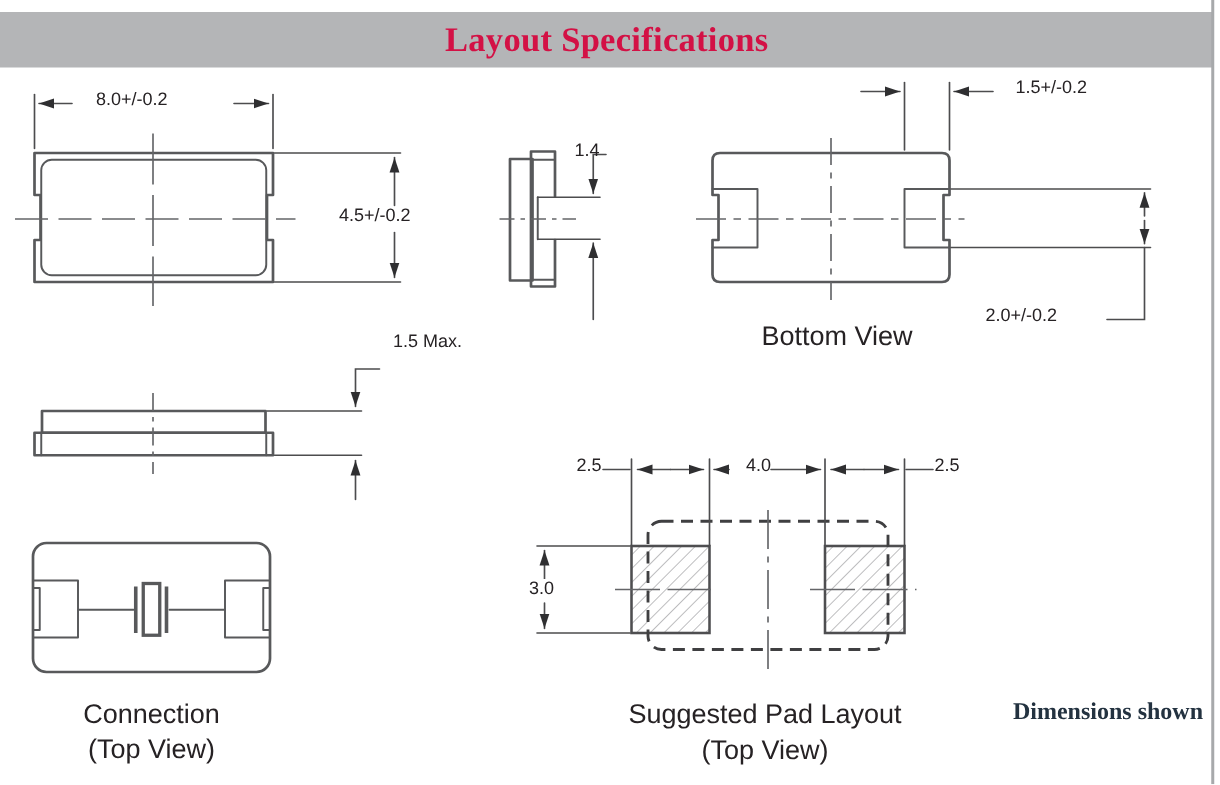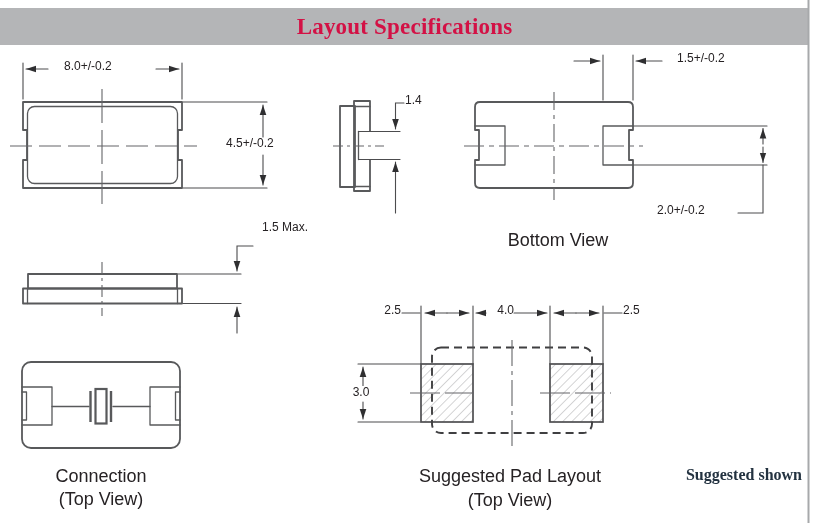--- a/index.html
+++ b/index.html
@@ -166,32 +166,32 @@
       <path class="cline" stroke-dasharray="30 5" d="M410 393 H474"></path>
       <path class="cline" stroke-dasharray="30 5" d="M540 393 H611"></path>
       <path class="cline" stroke-dasharray="26 5 4 5" d="M512 340 V446"></path>
     </g>
 
     <line class="borderline" x1="808.5" y1="0" x2="808.5" y2="523"></line>
   </svg>
 
   <span class="dim" style="left:64px;top:60px;">8.0+/-0.2</span>
   <span class="dim" style="left:226px;top:137px;">4.5+/-0.2</span>
-  <span class="dim" style="left:405px;top:94px;">1.4</span>
+  <span class="dim" style="left:383px;top:94px;">1.4</span>
   <span class="dim" style="left:677px;top:52px;">1.5+/-0.2</span>
   <span class="dim" style="left:657px;top:204px;">2.0+/-0.2</span>
   <span class="dim" style="left:262px;top:221px;">1.5 Max.</span>
   <span class="dim" style="left:375px;top:304px;width:26px;text-align:right;">2.5</span>
   <span class="dim" style="left:486px;top:304px;width:28px;text-align:right;">4.0</span>
   <span class="dim" style="left:623px;top:304px;">2.5</span>
   <span class="dim boxed" style="left:346px;top:386px;width:26px;text-align:center;">3.0</span>
 
-  <span class="vlabel" style="left:502px;top:230px;width:112px;">Bottom View</span>
+  <span class="vlabel" style="left:502px;top:214px;width:112px;">Bottom View</span>
   <span class="vlabel" style="left:40px;top:466px;width:122px;">Connection</span>
   <span class="vlabel" style="left:40px;top:489px;width:122px;">(Top View)</span>
   <span class="vlabel" style="left:407px;top:466px;width:206px;">Suggested Pad Layout</span>
   <span class="vlabel" style="left:407px;top:490px;width:206px;">(Top View)</span>
 
   <div class="note">
-    <span style="display:block;">Suggested shown</span>
+    <span style="display:block;">Dimensions shown</span>
   </div>
 
 </div>
 
 </body></html>

